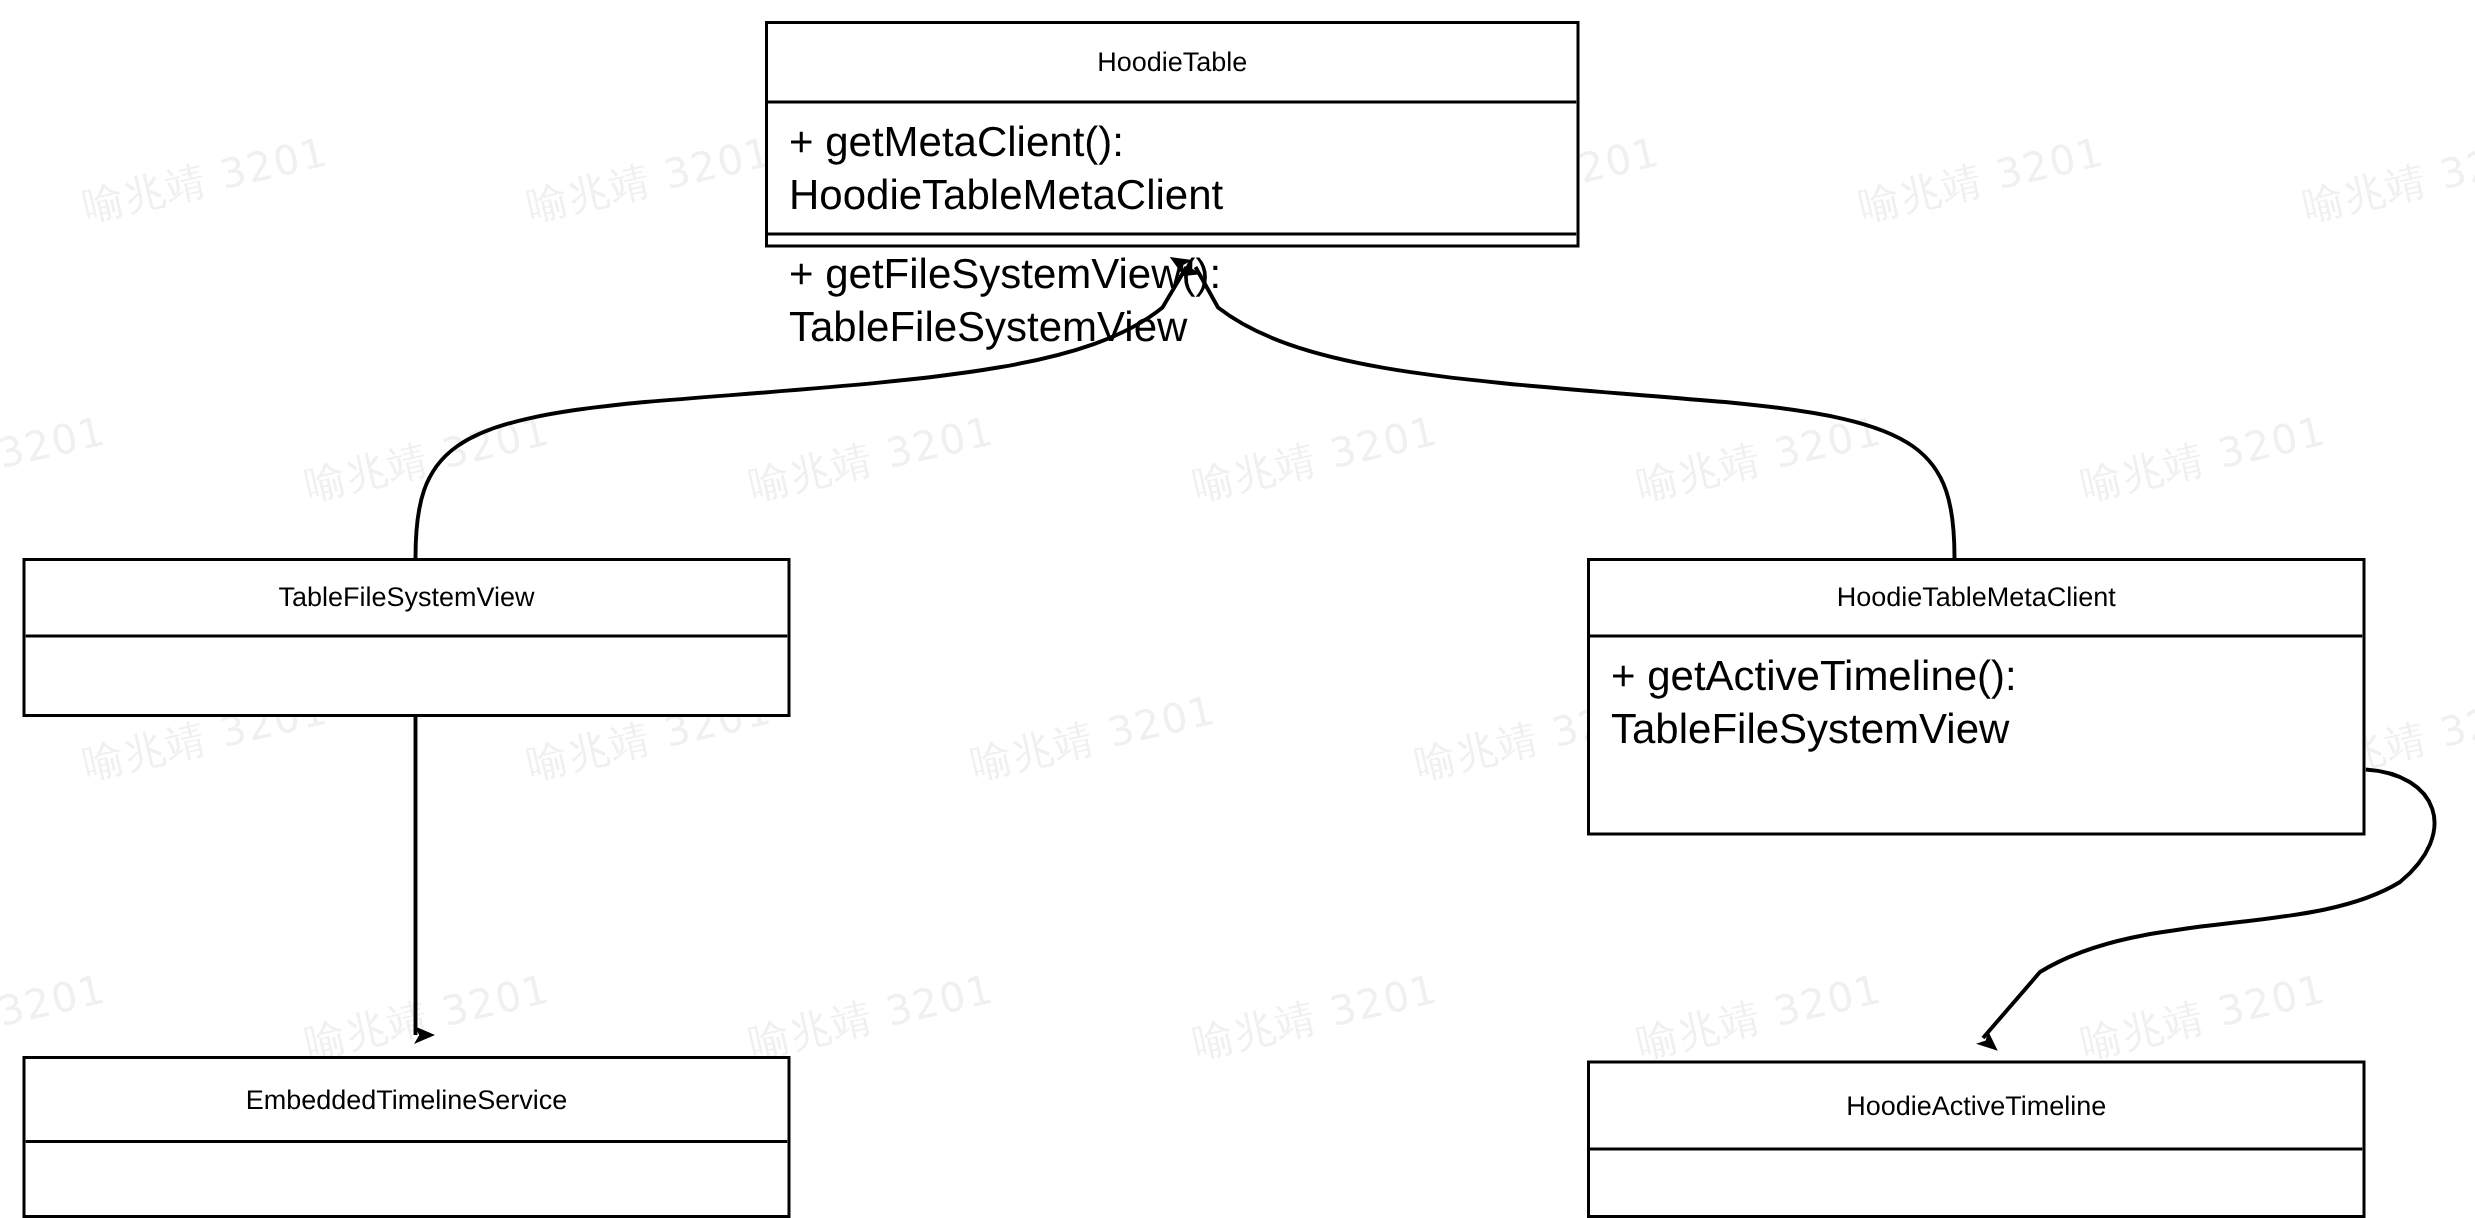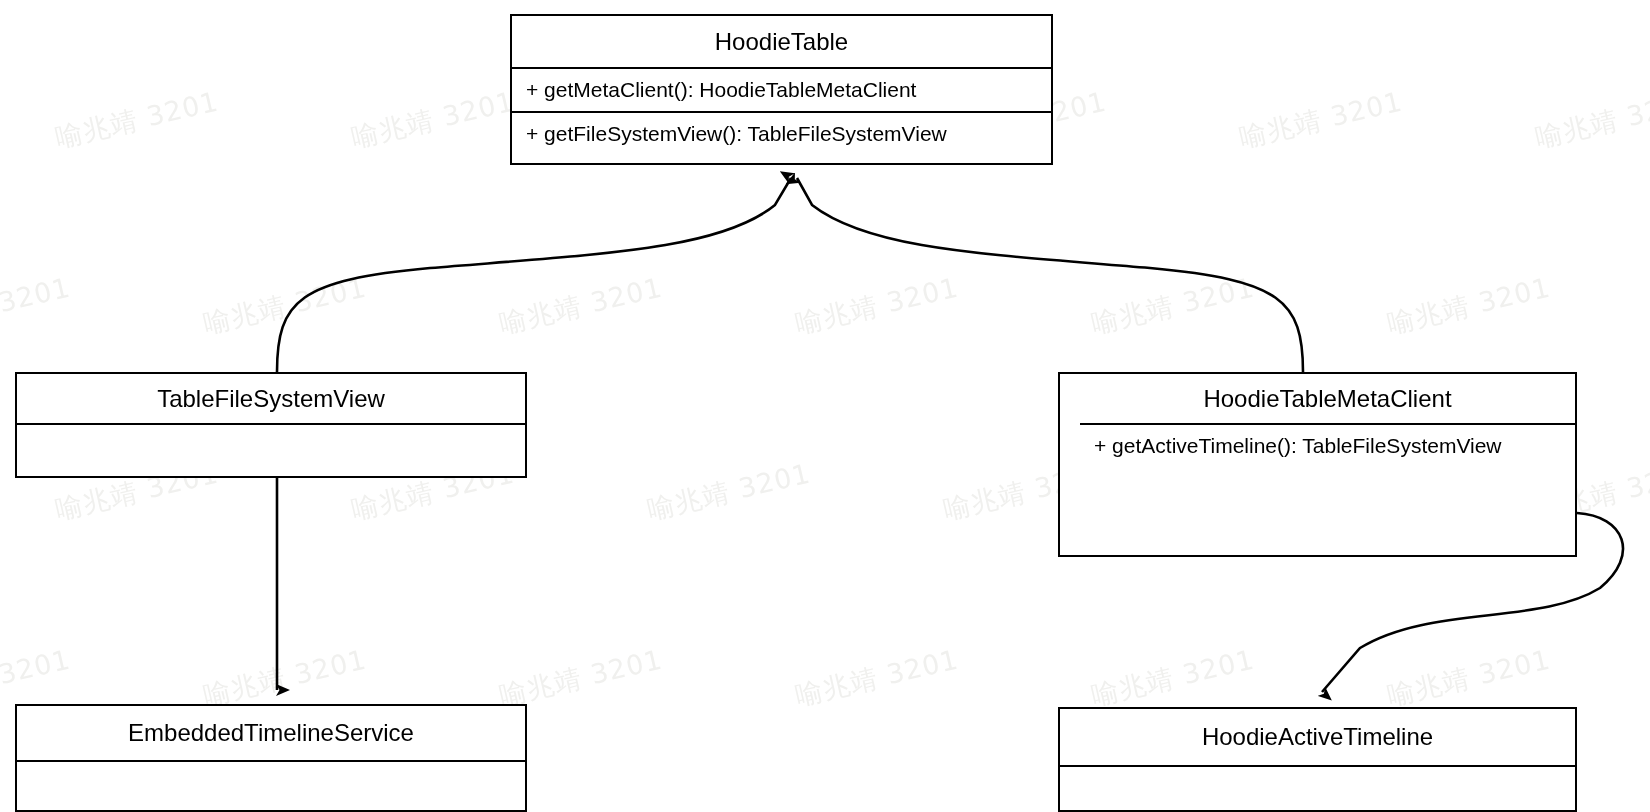--- a/index.html
+++ b/index.html
@@ -51,55 +51,55 @@
   .uml-class {
     position: absolute;
     box-sizing: border-box;
     background: #ffffff;
     border: 2.5px solid #000000;
     z-index: 2;
   }
   .uml-name {
     box-sizing: border-box;
     text-align: center;
-    font-size: 24px;
+    font-size: 18px;
     color: #000000;
     display: flex;
     align-items: center;
     justify-content: center;
   }
   .uml-compartment {
     box-sizing: border-box;
     border-top: 2.5px solid #000000;
     padding: 0;
   }
   .uml-member {
     box-sizing: border-box;
-    font-size: 21px;
+    font-size: 28px;
     color: #000000;
     padding: 8px 10px 8px 14px;
     line-height: 1.25;
     white-space: pre-wrap;
   }
   .uml-member + .uml-member {
     border-top: 2.5px solid #000000;
   }
   .empty-compartment {
     box-sizing: border-box;
   }
 
   
   #box-hoodie-table      { left: 510px;  top: 14px;  width: 543px; height: 151px; }
   #box-hoodie-table .uml-name { height: 51px; }
 
   #box-table-fs-view     { left: 15px;   top: 372px; width: 512px; height: 106px; }
   #box-table-fs-view .uml-name { height: 49px; text-align: center; }
   #box-table-fs-view .empty-compartment { height: 52px; }
 
-  #box-meta-client       { left: 1058px; top: 372px; width: 519px; height: 185px; padding-left: 20px; }
+  #box-meta-client       { left: 1058px; top: 372px; width: 519px; height: 185px; }
   #box-meta-client .uml-name { height: 49px; }
 
   #box-embedded-timeline { left: 15px;   top: 704px; width: 512px; height: 108px; }
   #box-embedded-timeline .uml-name { height: 54px; }
   #box-embedded-timeline .empty-compartment { height: 51px; }
 
   #box-active-timeline   { left: 1058px; top: 707px; width: 519px; height: 105px; }
   #box-active-timeline .uml-name { height: 56px; }
   #box-active-timeline .empty-compartment { height: 46px; }
 </style>

